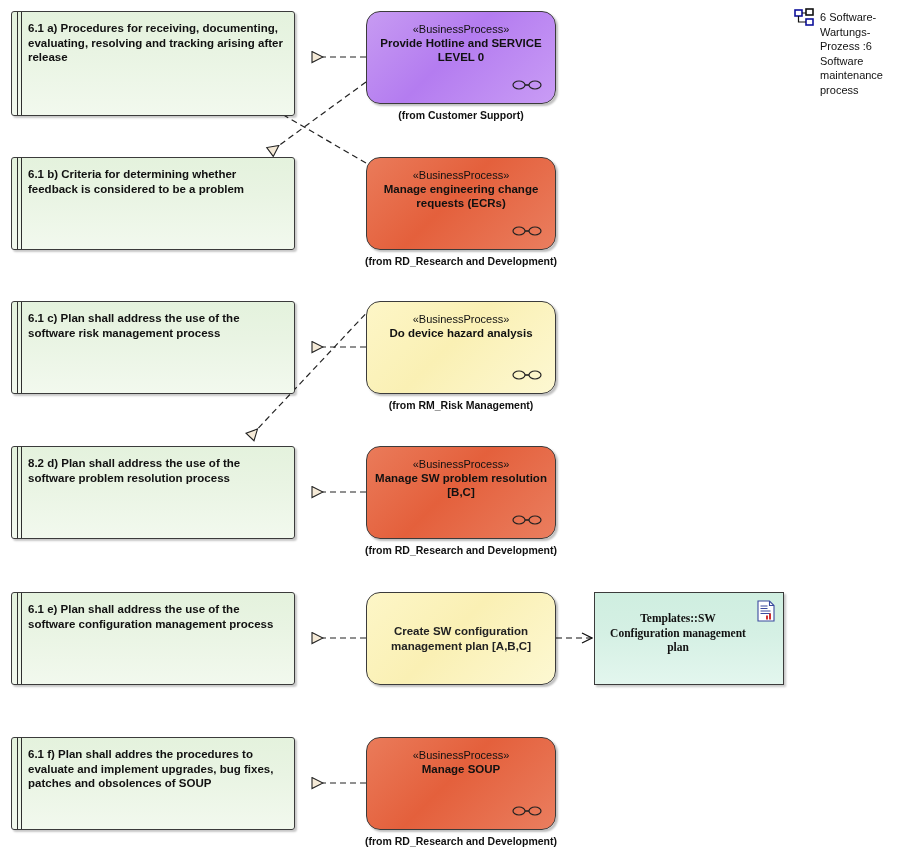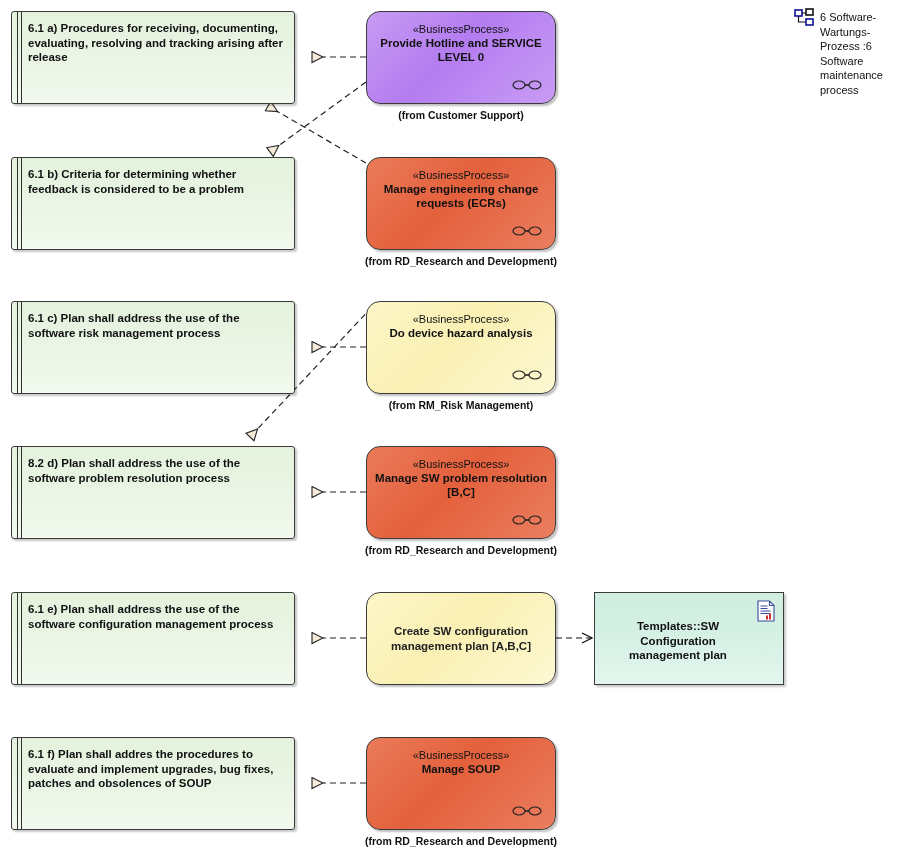--- a/index.html
+++ b/index.html
@@ -68,21 +68,21 @@
   .doc{
     position:absolute;
     border:1.4px solid #3b3b3b;
     background:linear-gradient(180deg,#cfeee0 0%,#d5f0e4 45%,#e3f6ee 100%);
     box-shadow:2px 2px 2px rgba(0,0,0,0.22);
     box-sizing:border-box;
     text-align:center;
   }
   .doc .dname{
     font-size:11.5px;font-weight:bold;color:#111;
-    line-height:14.5px;margin-top:26px;padding:0 34px 0 12px;
+    line-height:14.5px;margin-top:18px;padding:0 34px 0 12px;font-family:Liberation Serif, serif;
   }
   .doc .doc-icon{position:absolute;right:8px;top:7px;width:18px;height:22px;}
 
   
   .diagram-title{
     position:absolute;
     font-size:11px;line-height:14.5px;color:#111;
     width:72px;
   }
   .diagram-icon{position:absolute;width:22px;height:20px;}
@@ -114,21 +114,21 @@
 
     <path d="M366,492 L312,492" stroke="#222" stroke-width="1.2" stroke-dasharray="6,4" fill="none" marker-end="url(#tri)"></path>
 
     <path d="M366,638 L312,638" stroke="#222" stroke-width="1.2" stroke-dasharray="6,4" fill="none" marker-end="url(#tri)"></path>
 
     <path d="M556,638 L592,638" stroke="#111" stroke-width="1.2" stroke-dasharray="6,4" fill="none" marker-end="url(#oarrow)"></path>
 
     <path d="M366,783 L312,783" stroke="#222" stroke-width="1.2" stroke-dasharray="6,4" fill="none" marker-end="url(#tri)"></path>
   </svg>
 
-  <div class="req" style="left:11px;top:11px;width:284px;height:93px;">
+  <div class="req" style="left:11px;top:11px;width:284px;height:105px;">
     <span class="bar1"></span>
     <span class="bar2"></span>
     <div class="reqtext">6.1 a) Procedures for receiving, documenting, evaluating, resolving and tracking arising after release</div>
   </div>
 
   <div class="req" style="left:11px;top:157px;width:284px;height:93px;">
     <span class="bar1"></span>
     <span class="bar2"></span>
     <div class="reqtext">6.1 b) Criteria for determining whether feedback is considered to be a problem</div>
   </div>

